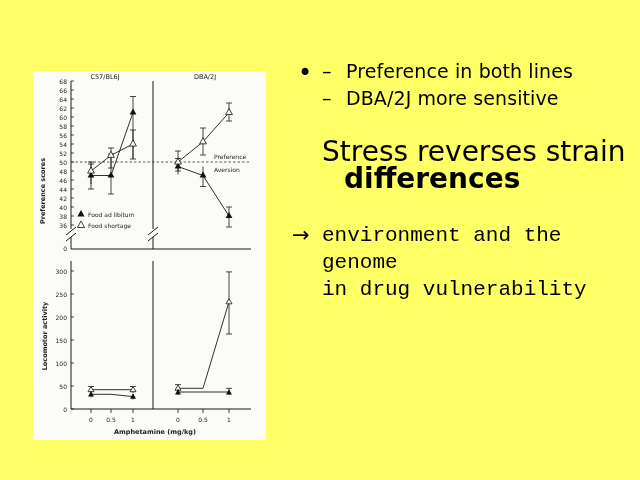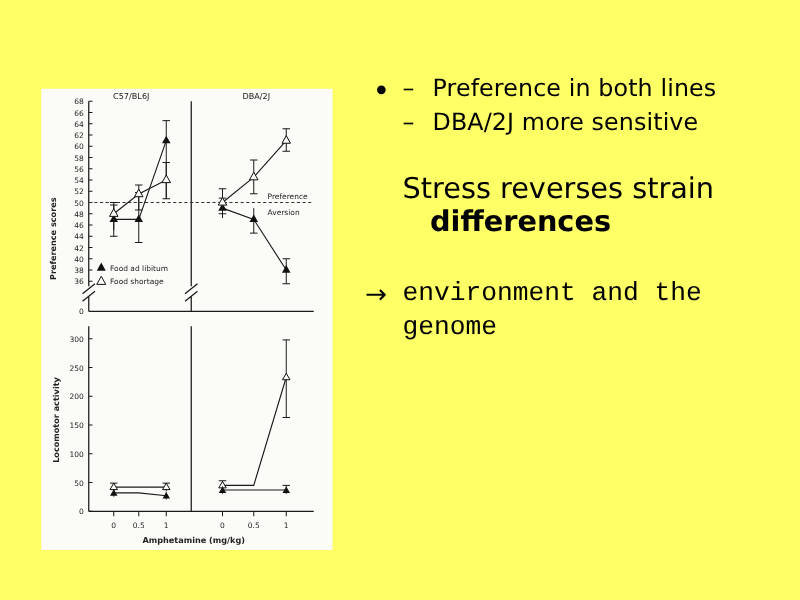--- a/index.html
+++ b/index.html
@@ -61,21 +61,21 @@
   .bullet-l2 .marker {
     position: absolute;
     left: 32px;
     top: 0;
     font-size: 19px;
   }
 
   #block-conclusion {
     margin-top: 26px;
     padding-left: 32px;
-    font-size: 23px;
+    font-size: 28px;
     line-height: 27px;
   }
   #block-conclusion .cont { padding-left: 22px; display:block;font-weight:bold; }
 
   #block-implication {
     margin-top: 30px;
     position: relative;
     font-size: 21px;
     line-height: 27px;
     padding-left: 32px;
@@ -386,14 +386,15 @@
   </div>
 
   <div id="block-conclusion">
     <span>Stress reverses strain</span>
     <span class="cont">differences</span>
   </div>
 
   <div id="block-implication">
     <span class="marker">→</span>
     <span class="cont">environment and the genome</span>
+    <span class="cont">in drug vulnerability</span>
   </div>
 </div>
 
 </body></html>

